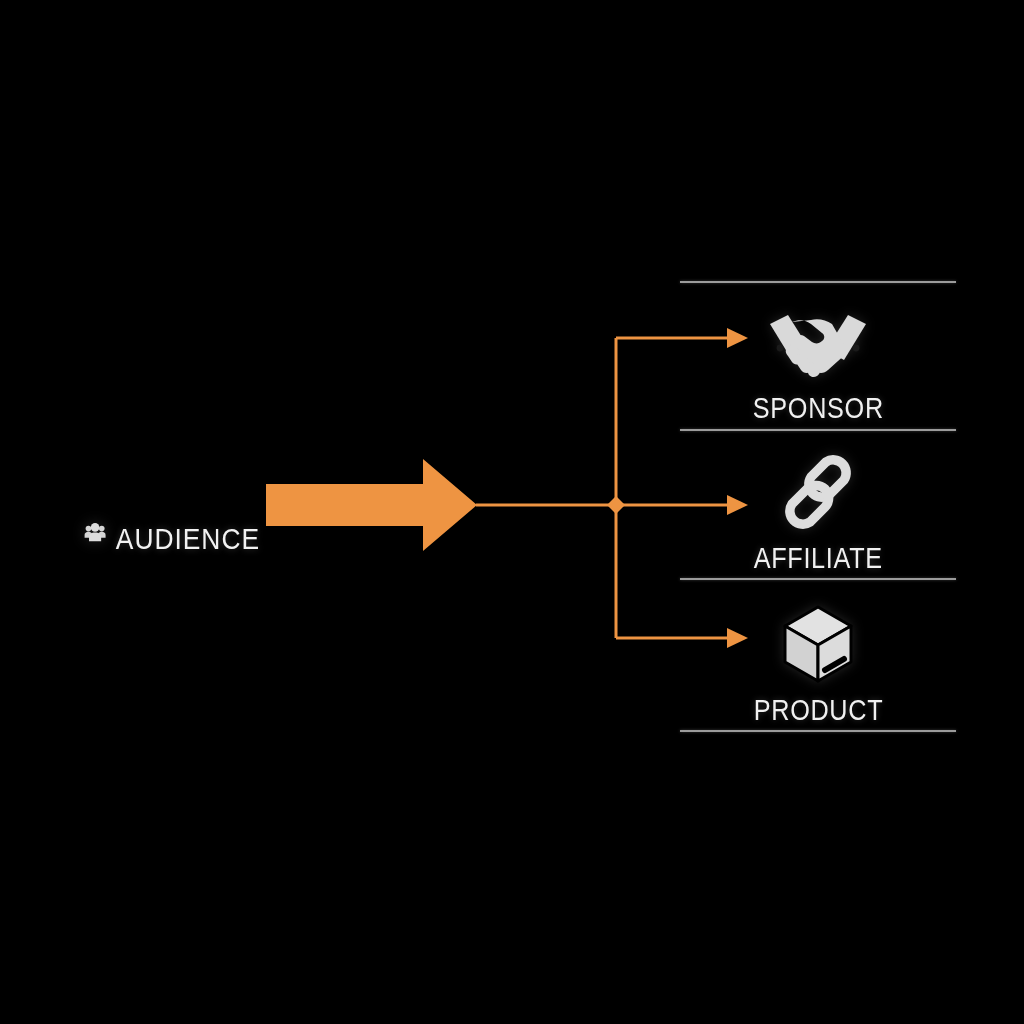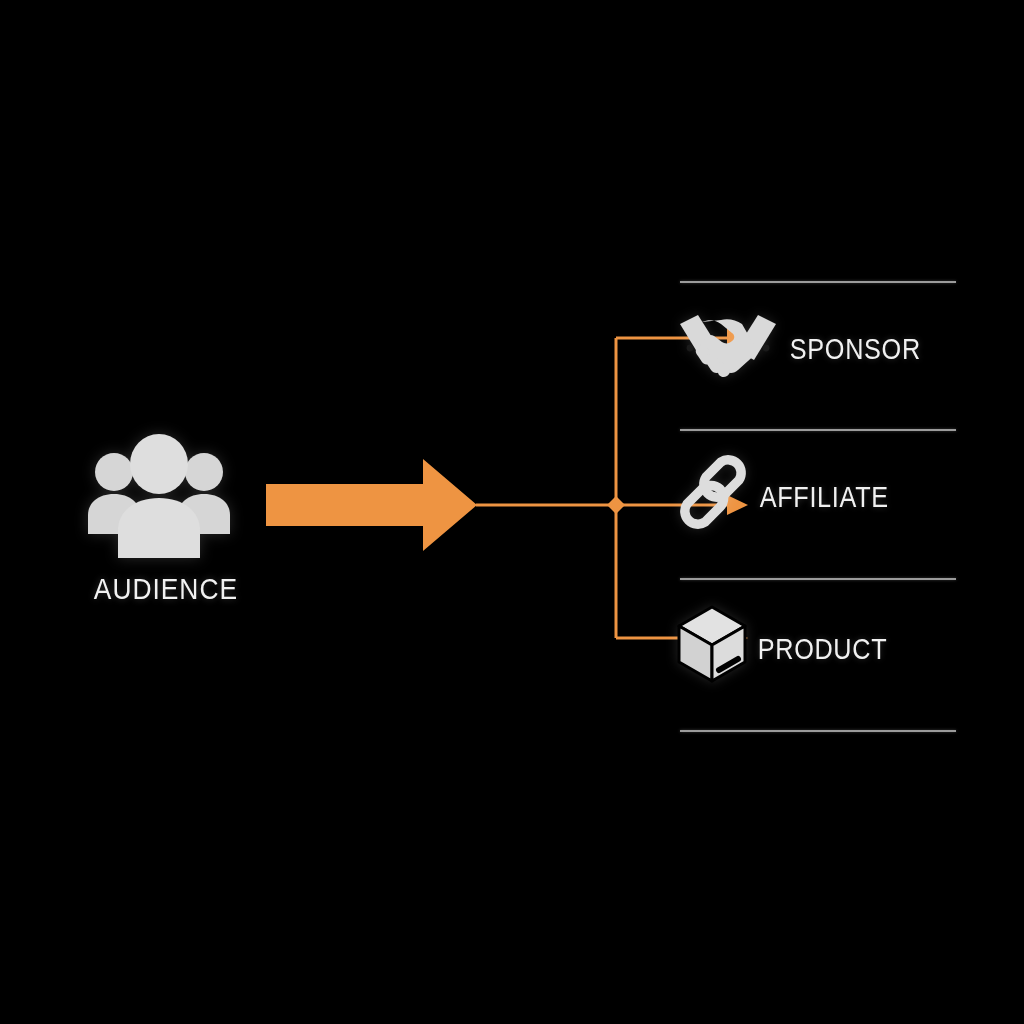--- a/index.html
+++ b/index.html
@@ -20,22 +20,22 @@
   }
 
   
   .source-node {
     position: absolute;
     left: 84px;
     top: 432px;
     width: 186px;
     height: 200px;
     display: flex;
-    flex-direction: column;
-    align-items: flex-start;
+    flex-direction: row;
+    align-items: center;
   }
   .source-icon {
     width: 150px;
     height: 126px;
     display: block;
     filter: drop-shadow(0 0 7px rgba(255,255,255,0.16));
   }
   .source-label {
     margin-top: 14px;
     font-family: "Liberation Sans", sans-serif;
@@ -64,21 +64,21 @@
     left: 676px;
     top: 276px;
     width: 284px;
     height: 458px;
   }
   .outcome-row {
     position: absolute;
     left: 0;
     width: 284px;
     display: flex;
-    flex-direction: row;
+    flex-direction: column;
     align-items: center;
   }
   .outcome-row.row-0 { top: 30px; }
   .outcome-row.row-1 { top: 176px; }
   .outcome-row.row-2 { top: 328px; }
 
   .outcome-icon {
     display: block;
     filter: drop-shadow(0 0 6px rgba(255,255,255,0.14));
   }

